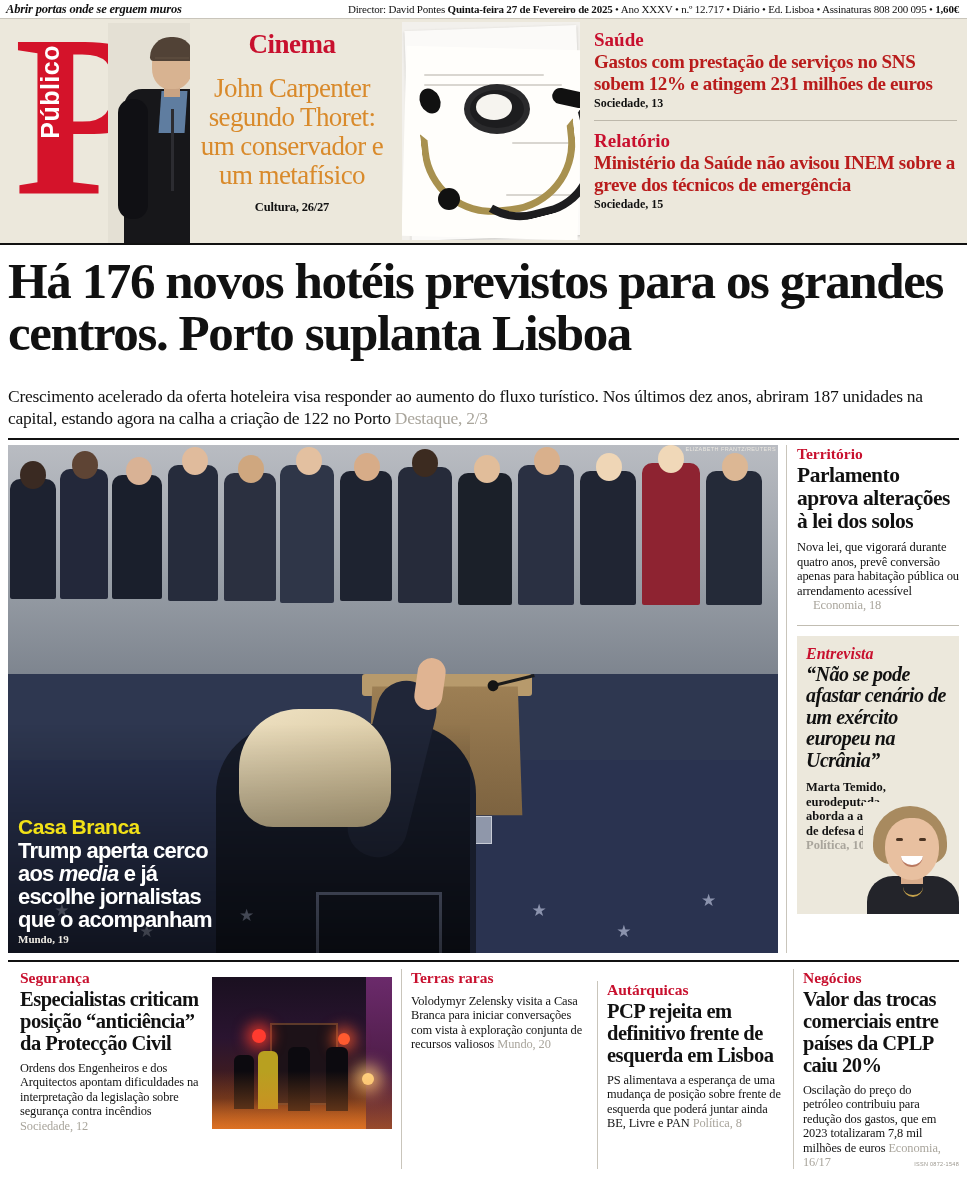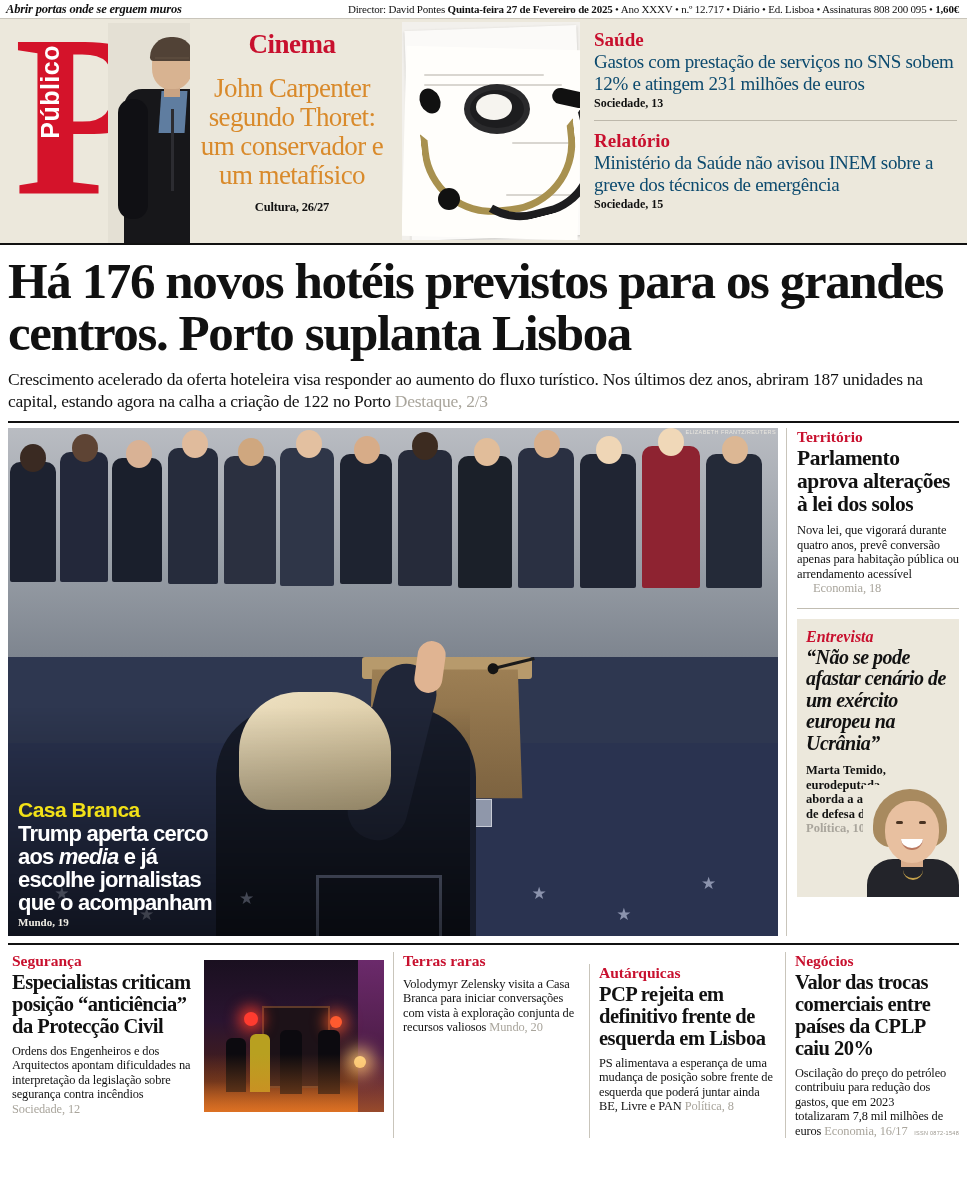--- a/index.html
+++ b/index.html
@@ -102,32 +102,32 @@
   .steth-chest{position:absolute;left:62px;top:62px;width:54px;height:38px;border-radius:50%;background:#1d1d1f;border:6px solid #2a2a2c;}
   .steth-chest i{position:absolute;left:6px;top:4px;width:36px;height:26px;border-radius:50%;background:#f6f4ef;display:block;}
   .steth-ear1{position:absolute;left:18px;top:66px;width:20px;height:26px;border-radius:50%;background:#111;transform:rotate(-25deg);}
   .steth-ear2{position:absolute;left:36px;top:166px;width:22px;height:22px;border-radius:50%;background:#111;}
   .steth-tip{position:absolute;left:150px;top:68px;width:36px;height:16px;border-radius:8px;background:#111;transform:rotate(12deg);}
 
   .mh-col-saude{
     flex:1;padding:10px 10px 0 14px;box-sizing:border-box;position:relative;
   }
   .sd-kicker{color:#c8102e;font-weight:bold;font-size:19px;line-height:22px;}
-  .sd-head{color:#0c4a6e;font-weight:normal;font-size:19px;line-height:21.5px;letter-spacing:-0.3px;}
+  .sd-head{color:#b91c1c;font-weight:bold;font-size:19px;line-height:21.5px;letter-spacing:-0.3px;}
   .sd-ref{font-weight:bold;font-size:12px;margin-top:2px;}
   .mh-sep{height:1px;background:#bdb8ab;margin:9px 0 9px 0;}
 
   
   .mainhead{padding:10px 8px 0 8px;}
   .mainhead h1{
     margin:0;font-weight:bold;font-size:51px;line-height:52px;
     letter-spacing:-1.4px;color:#111;
   }
   .lead{
-    margin-top:9px;font-size:17.5px;line-height:22px;letter-spacing:-0.25px;
+    margin-top:26px;font-size:17.5px;line-height:22px;letter-spacing:-0.25px;
   }
   .lead .sec{color:#a9a59c;}
   .rule-dark{height:2px;background:#111;margin:9px 8px 0 8px;}
 
   
   .middle{display:flex;margin-top:5px;padding:0 8px;box-sizing:border-box;}
   .photo-main{
     position:relative;width:770px;height:508px;flex:0 0 770px;overflow:hidden;
     background:#2a3142;
   }
@@ -197,21 +197,21 @@
   .mt-face{position:absolute;left:22px;top:16px;width:54px;height:62px;border-radius:46% 46% 50% 50%;background:#e8c0a0;}
   .mt-eye1{position:absolute;left:33px;top:36px;width:7px;height:3px;background:#4a3322;border-radius:2px;}
   .mt-eye2{position:absolute;left:56px;top:36px;width:7px;height:3px;background:#4a3322;border-radius:2px;}
   .mt-smile{position:absolute;left:38px;top:54px;width:22px;height:9px;border-radius:0 0 12px 12px;background:#fff;border-bottom:2px solid #b9785f;}
   .mt-body{position:absolute;left:4px;top:74px;width:92px;height:40px;background:#23242a;border-radius:26px 26px 0 0;}
   .mt-neck{position:absolute;left:38px;top:68px;width:22px;height:14px;background:#d9ad8c;}
   .mt-neckl{position:absolute;left:40px;top:84px;width:20px;height:9px;border-bottom:2px solid #c6a24b;border-radius:0 0 12px 12px;}
 
   
   .bottomrule{height:2px;background:#111;margin:7px 8px 0 8px;}
-  .bottom{display:flex;padding:7px 8px 0 12px;box-sizing:border-box;}
+  .bottom{display:flex;padding:7px 8px 0 20px;box-sizing:border-box;}
   .b-col{box-sizing:border-box;padding-right:9px;}
   .b-col + .b-col{border-left:1px solid #c9c5bb;padding-left:9px;}
   .b-kicker{color:#c8102e;font-weight:bold;font-size:15.5px;line-height:18px;}
   .b-head{font-weight:bold;font-size:20.5px;line-height:22px;letter-spacing:-0.5px;margin-top:1px;}
   .b-body{font-size:12.4px;line-height:14.4px;margin-top:7px;letter-spacing:-0.1px;}
   .b-body .sec{color:#a9a59c;}
   .col-seg{flex:0 0 196px;display:flex;}
   .col-seg-txt{width:186px;}
   .seg-photo{width:180px;height:152px;margin:8px 0 0 6px;flex:0 0 180px;position:relative;overflow:hidden;background:#120b14;}
   .fp-sky{position:absolute;inset:0;background:linear-gradient(180deg,#1a1020 0%,#2a1430 40%,#4a2018 80%,#d2691e 100%);}

